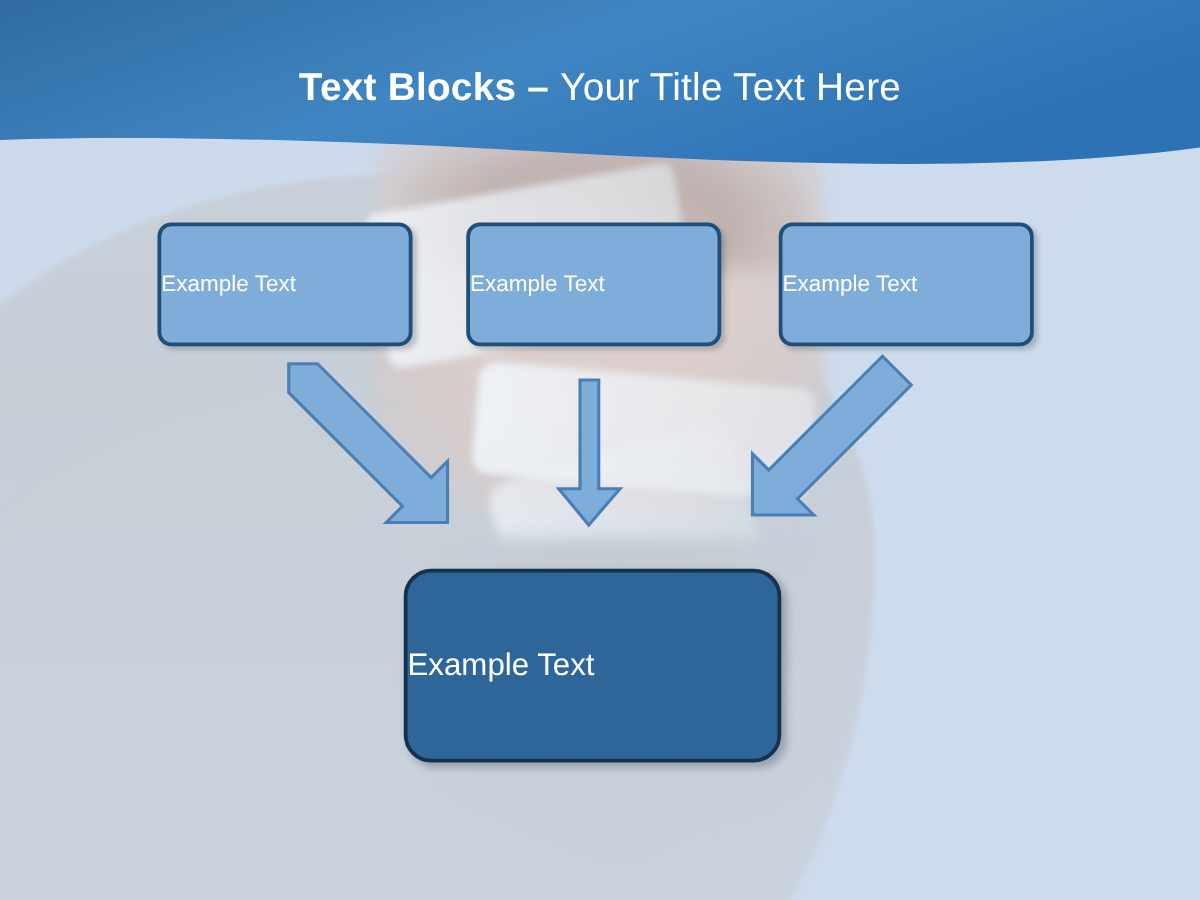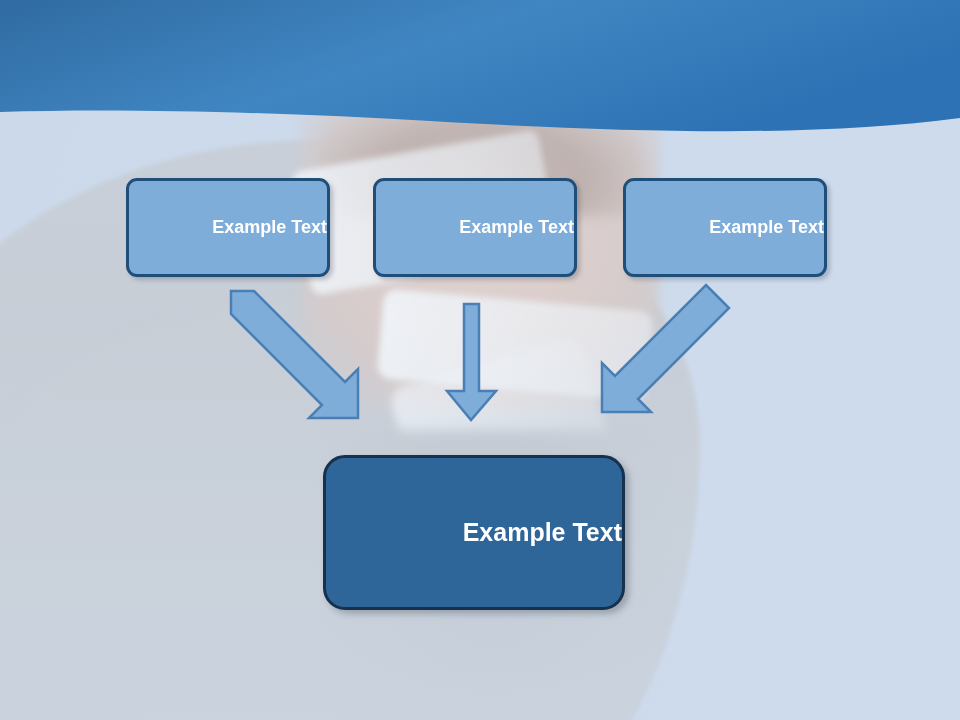--- a/index.html
+++ b/index.html
@@ -148,24 +148,23 @@
   }
   .title .bold { font-weight: bold; }
   .title .light { font-weight: normal; }
 
   
   .box {
     position: absolute;
     box-sizing: border-box;
     display: flex;
     align-items: center;
-    justify-content: flex-end;
+    justify-content: flex-start;
     color: #ffffff;
     text-align: center;
-    font-weight: bold;
   }
   .box-top {
     width: 204px;
     height: 99px;
     top: 178px;
     background: #7fadda;
     border: 3px solid #1f4e79;
     border-radius: 11px;
     font-size: 18px;
     box-shadow: 3px 3px 4px rgba(60,70,85,.28);
@@ -228,20 +227,23 @@
           <stop offset="50%" stop-color="#4086c2"></stop>
           <stop offset="100%" stop-color="#2d72b4"></stop>
         </linearGradient>
       </defs>
       <path d="M0,0 L960,0 L960,118
                C820,137 640,133 430,121
                C270,112 120,108 0,112 Z" fill="url(#hdrGrad2)"></path>
     </svg>
   </div>
 
+  <div class="title">
+    <span class="bold">Text Blocks </span><span class="bold">– </span><span class="light">Your Title Text Here</span>
+  </div>
 
   <svg class="arrows" viewBox="0 0 960 720" xmlns="http://www.w3.org/2000/svg">
 
     <polygon fill="#7fadda" stroke="#4a7fb5" stroke-width="2.5" stroke-linejoin="miter" points="231,291 254,291 345,382 358,369 358,418 309,418 322,405 231,314"></polygon>
 
     <polygon fill="#7fadda" stroke="#4a7fb5" stroke-width="2.5" stroke-linejoin="miter" points="464,304 479,304 479,391 496,391 471,420 447,391 464,391"></polygon>
 
     <polygon fill="#7fadda" stroke="#4a7fb5" stroke-width="2.5" stroke-linejoin="miter" points="712,291 729,308 638,399 651,412 602,412 602,363 615,376 706,285"></polygon>
   </svg>
 

